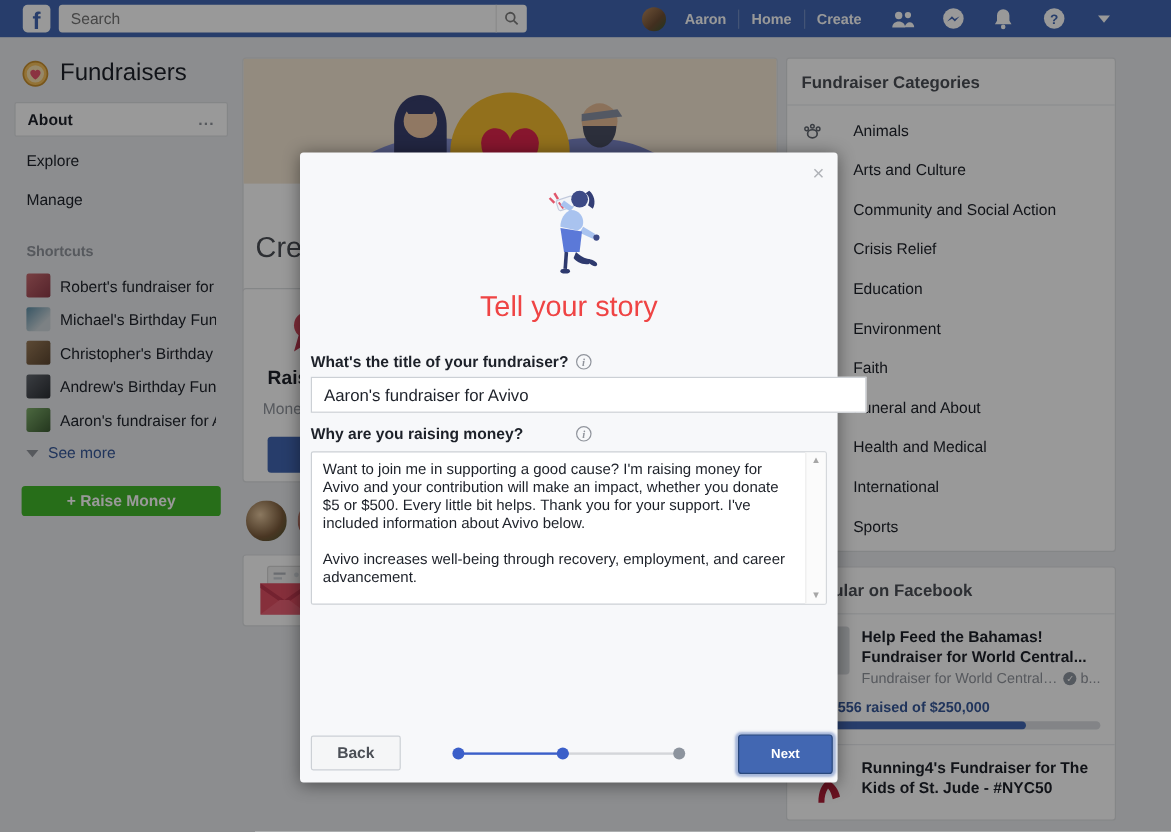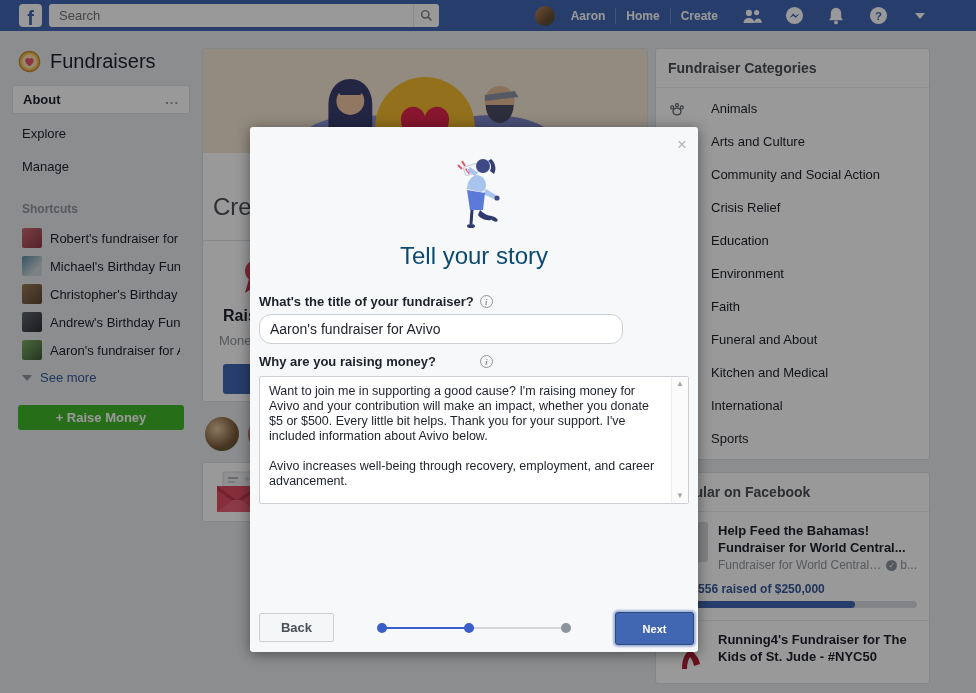--- a/index.html
+++ b/index.html
@@ -76,25 +76,25 @@
   .raised { font-size:12px; font-weight:bold; color:#365899; margin:10px 0 5px 0; }
   .pbar { height:7px; background:#dadde1; border-radius:4px; overflow:hidden; }
   .pbar-fill { height:100%; background:#4267b2; border-radius:4px; }
   .pop-div { height:1px; background:#e9ebee; }
 
   
   .overlay { position:absolute; inset:0; background:rgba(0,0,0,.40); z-index:30; }
   .modal { position:absolute; left:250px; top:127px; width:448px; height:525px; background:#f7f8fa; border-radius:3px; box-shadow:0 2px 14px rgba(0,0,0,.45); z-index:40; }
   .modal-close { position:absolute; top:9px; right:11px; color:#b0b3b8; font-size:17px; line-height:17px; cursor:pointer; }
   .illus { position:absolute; left:0; right:0; top:22px; display:flex; justify-content:center; }
-  .m-title { position:absolute; left:0; right:0; top:115px; text-align:center; font-size:24px; color:#0c4a6e; }
+  .m-title { position:absolute; left:0; right:0; top:115px; text-align:center; font-size:24px; color:#ef4444; }
   .f-label { position:absolute; left:9px; font-size:13px; font-weight:bold; color:#1d2129; display:flex; align-items:center; gap:6px; }
   .info-ic { width:13px; height:13px; border:1px solid #90949c; border-radius:50%; color:#90949c; font-size:9px; font-style:italic; font-family:"Liberation Serif",serif; display:inline-flex; align-items:center; justify-content:center; }
   .lab1 { top:167px; } .lab2 { top:227px;gap:44px; }
-  .m-input { position:absolute; left:9px; top:187px; width:364px; height:30px; border:1px solid #ccd0d5; border-radius:12px; background:#fff; font-size:14px; color:#1d2129; padding:0 10px; font-family:"Liberation Sans",sans-serif; outline:none; }
+  .m-input { position:absolute; left:9px; top:187px; width:463px; height:30px; border:1px solid #ccd0d5; border-radius:0; background:#fff; font-size:14px; color:#1d2129; padding:0 10px; font-family:"Liberation Sans",sans-serif; outline:none; }
   .ta-wrap { position:absolute; left:9px; top:249px; width:430px; height:128px; border:1px solid #ccd0d5; border-radius:2px; background:#fff; }
   .ta-wrap textarea { width:411px; height:126px; border:0; outline:0; resize:none; font-family:"Liberation Sans",sans-serif; font-size:12.5px; line-height:15px; color:#1d2129; padding:7px 6px 7px 9px; background:transparent; }
   .fake-sb { position:absolute; top:0; right:0; width:17px; height:100%; background:#fbfbfb; border-left:1px solid #ededed; display:flex; flex-direction:column; justify-content:space-between; align-items:center; padding:3px 0; }
   .sb-arrow { color:#a6a6a6; font-size:8px; line-height:8px; }
   .m-footer { position:absolute; left:0; right:0; bottom:0; height:48px; }
   .back-btn { position:absolute; left:9px; bottom:10px; width:75px; height:29px; background:#f5f6f7; border:1px solid #ccd0d5; border-radius:2px; font-size:13px; font-weight:bold; color:#4b4f56; display:flex; align-items:center; justify-content:center; cursor:pointer; }
   .next-btn { position:absolute; right:4px; bottom:7px; width:79px; height:33px; background:#4267b2; border:1px solid #29487d; border-radius:3px; box-shadow:0 0 2px 2px rgba(66,103,178,.45); font-size:11px; font-weight:bold; color:#fff; display:flex; align-items:center; justify-content:center; cursor:pointer; }
   .stepper { position:absolute; left:50%; transform:translateX(-50%); bottom:19px; width:194px; height:10px; }
   .step-line { position:absolute; top:4px; height:2px; }
   .sl1 { left:5px; width:92px; background:#3b5fc9; }
@@ -328,21 +328,21 @@
               </svg>
             </span>
             <span>Funeral and About</span>
           </div>
         <div class="cat-item">
             <span class="cat-ico">
               <svg width="14" height="14" viewBox="0 0 14 14">
                 <circle cx="7" cy="7" r="5.5" fill="none" stroke="#616770" stroke-width="1.3"></circle>
               </svg>
             </span>
-            <span>Kitchen and Medical</span>
+            <span>Health and Medical</span>
           </div>
         <div class="cat-item">
             <span class="cat-ico">
               <svg width="14" height="14" viewBox="0 0 14 14">
                 <circle cx="7" cy="7" r="5.5" fill="none" stroke="#616770" stroke-width="1.3"></circle>
               </svg>
             </span>
             <span>International</span>
           </div>
         <div class="cat-item">

